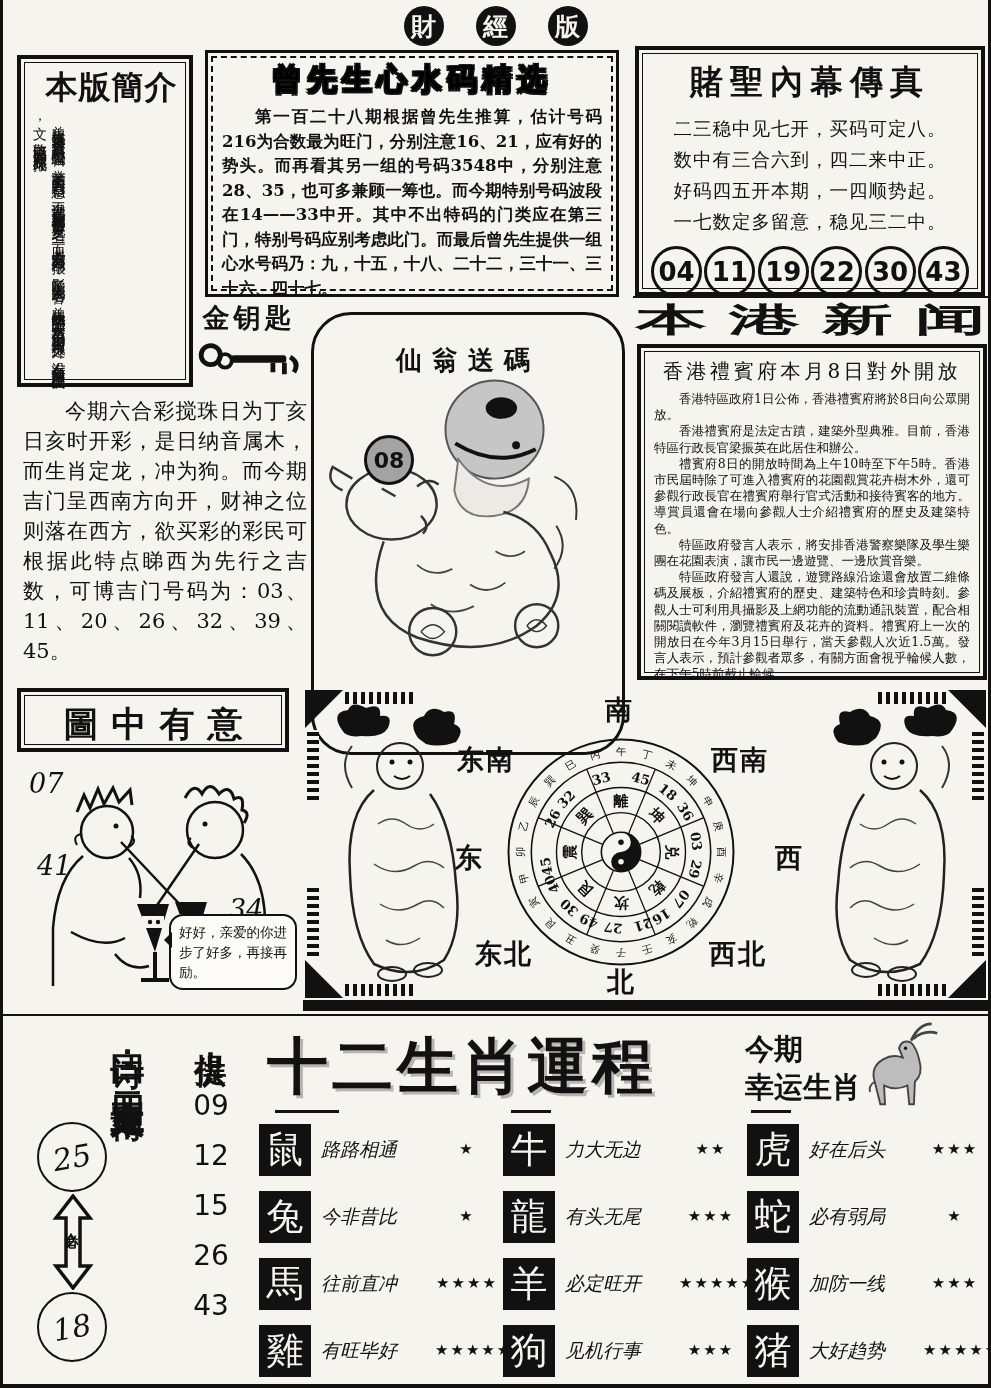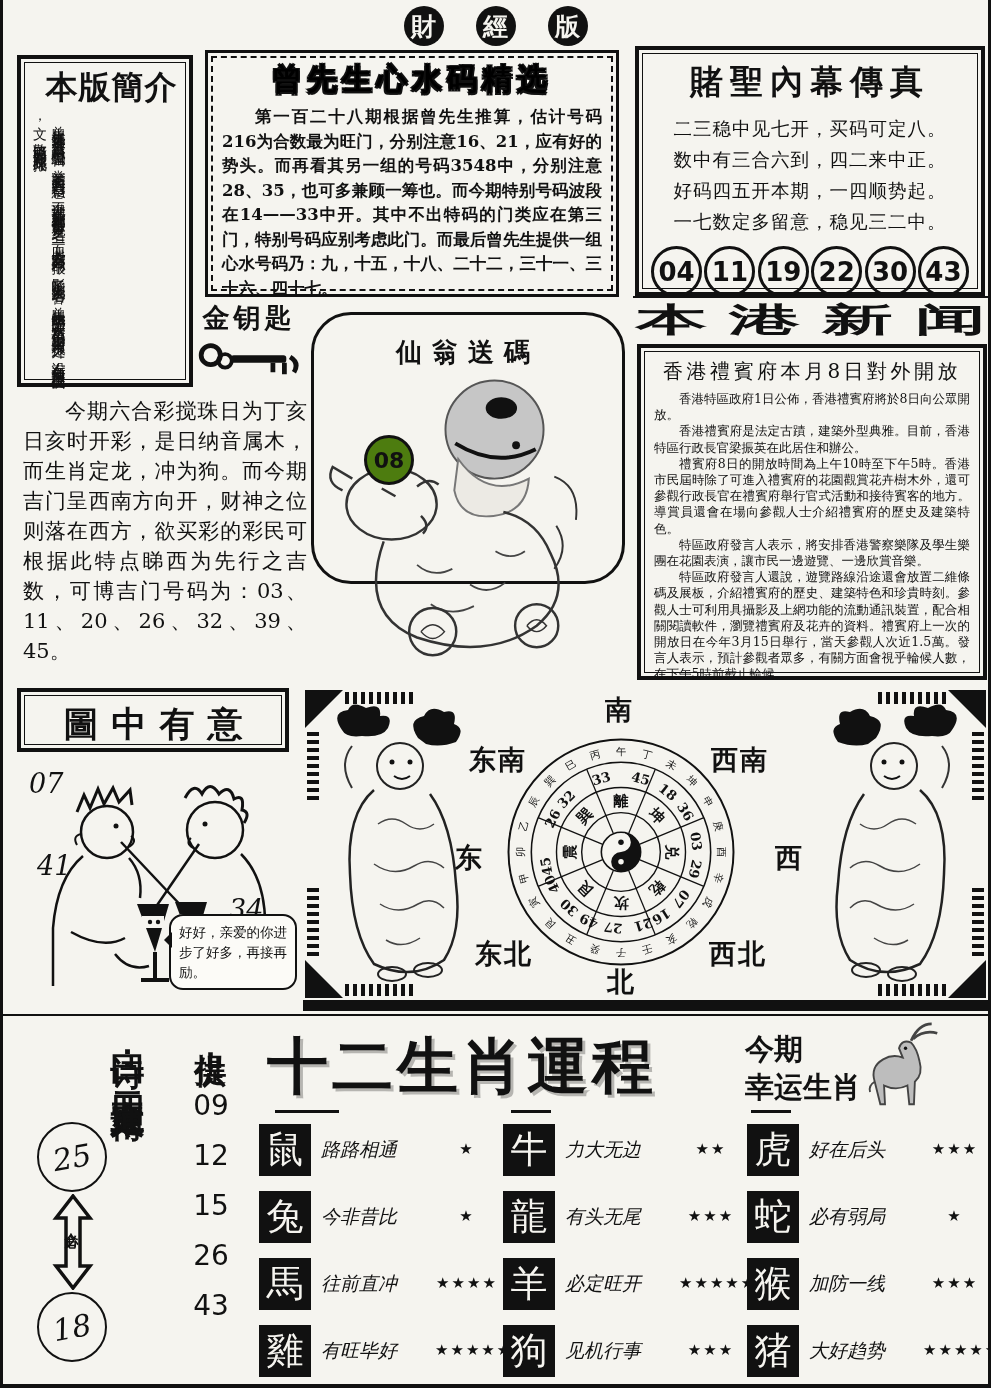--- a/index.html
+++ b/index.html
@@ -39,26 +39,26 @@
          justify-content:center;font-size:26px;font-weight:bold;font-family:"DejaVu Sans",sans-serif;}
 
   
   .goldkey{left:186px;top:300px;width:120px;height:100px;text-align:center;}
   .gk-title{font-size:27px;font-weight:900;letter-spacing:4px;}
   
   .larticle{left:20px;top:396px;width:284px;height:270px;font-size:21px;line-height:30px;
             text-align:justify;text-indent:2em;}
 
   
-  .xw{left:308px;top:312px;width:314px;height:272px;border:3px solid #111;border-radius:40px;
-      box-sizing:border-box;padding-top:20px;}
+  .xw{left:308px;top:312px;width:314px;height:443px;border:3px solid #111;border-radius:40px;
+      box-sizing:border-box;padding-top:28px;}
   .xw-title{text-align:center;font-weight:900;font-size:26px;letter-spacing:10px;}
   .xw-art{position:absolute;left:8px;top:44px;width:296px;height:304px;}
   .xw-num{position:absolute;left:50px;top:120px;width:44px;height:44px;border:3px solid #111;border-radius:50%;
-          background:#4d7c0f;display:flex;align-items:center;justify-content:center;font-size:22px;font-weight:bold;
+          background:#a3a3a3;display:flex;align-items:center;justify-content:center;font-size:22px;font-weight:bold;
           font-family:"DejaVu Sans",sans-serif;}
 
   
   .nh{left:630px;top:296px;width:356px;height:46px;display:flex;justify-content:space-between;
       align-items:center;padding:0 22px;box-sizing:border-box;border-top:2px solid #111;}
   .nh span{font-size:33px;font-weight:bold;transform:scaleX(2.15);display:inline-block;}
   .news{left:634px;top:344px;width:350px;height:336px;border:4px solid #111;outline:1px solid #111;
         outline-offset:-8px;box-sizing:border-box;padding:10px 13px;}
   .news-headline{font-size:20px;letter-spacing:3.5px;text-align:center;margin-bottom:6px;}
   .news p{margin:0;font-size:12.5px;line-height:16.2px;text-align:justify;text-indent:2em;}
@@ -360,21 +360,21 @@
       <text x="150" y="215" font-size="19" text-anchor="middle" dominant-baseline="central" transform="rotate(180 150 215)" font-weight="bold">坎</text>
       <text x="104.03805922287441" y="195.9619407771256" font-size="19" text-anchor="middle" dominant-baseline="central" transform="rotate(225 104.03805922287441 195.9619407771256)" font-weight="bold">艮</text>
       <text x="85" y="150" font-size="19" text-anchor="middle" dominant-baseline="central" transform="rotate(270 85 150)" font-weight="bold">震</text>
       <text x="104.03805922287441" y="104.03805922287442" font-size="19" text-anchor="middle" dominant-baseline="central" transform="rotate(315 104.03805922287441 104.03805922287442)" font-weight="bold">巽</text>
       <circle cx="150" cy="150" r="25" fill="#f6f5f0" stroke="#111" stroke-width="2"></circle>
       <path d="M150,125 a25,25 0 0 1 0,50 a12.5,12.5 0 0 1 0,-25 a12.5,12.5 0 0 0 0,-25 z" fill="#111"></path>
       <circle cx="150" cy="137.5" r="3.5" fill="#111"></circle>
       <circle cx="150" cy="162.5" r="3.5" fill="#f6f5f0"></circle>
     </svg>
   <div class="abs dir" style="left:602px;top:692px;">南</div>
-  <div class="abs dir" style="left:466px;top:742px;">东南</div>
+  <div class="abs dir" style="left:454px;top:742px;">东南</div>
   <div class="abs dir" style="left:708px;top:742px;">西南</div>
   <div class="abs dir" style="left:452px;top:840px;">东</div>
   <div class="abs dir" style="left:772px;top:840px;">西</div>
   <div class="abs dir" style="left:472px;top:936px;">东北</div>
   <div class="abs dir" style="left:706px;top:936px;">西北</div>
   <div class="abs dir" style="left:604px;top:964px;">北</div>
 
   <div class="abs divider"></div>
   <div class="abs divline"></div>
 

